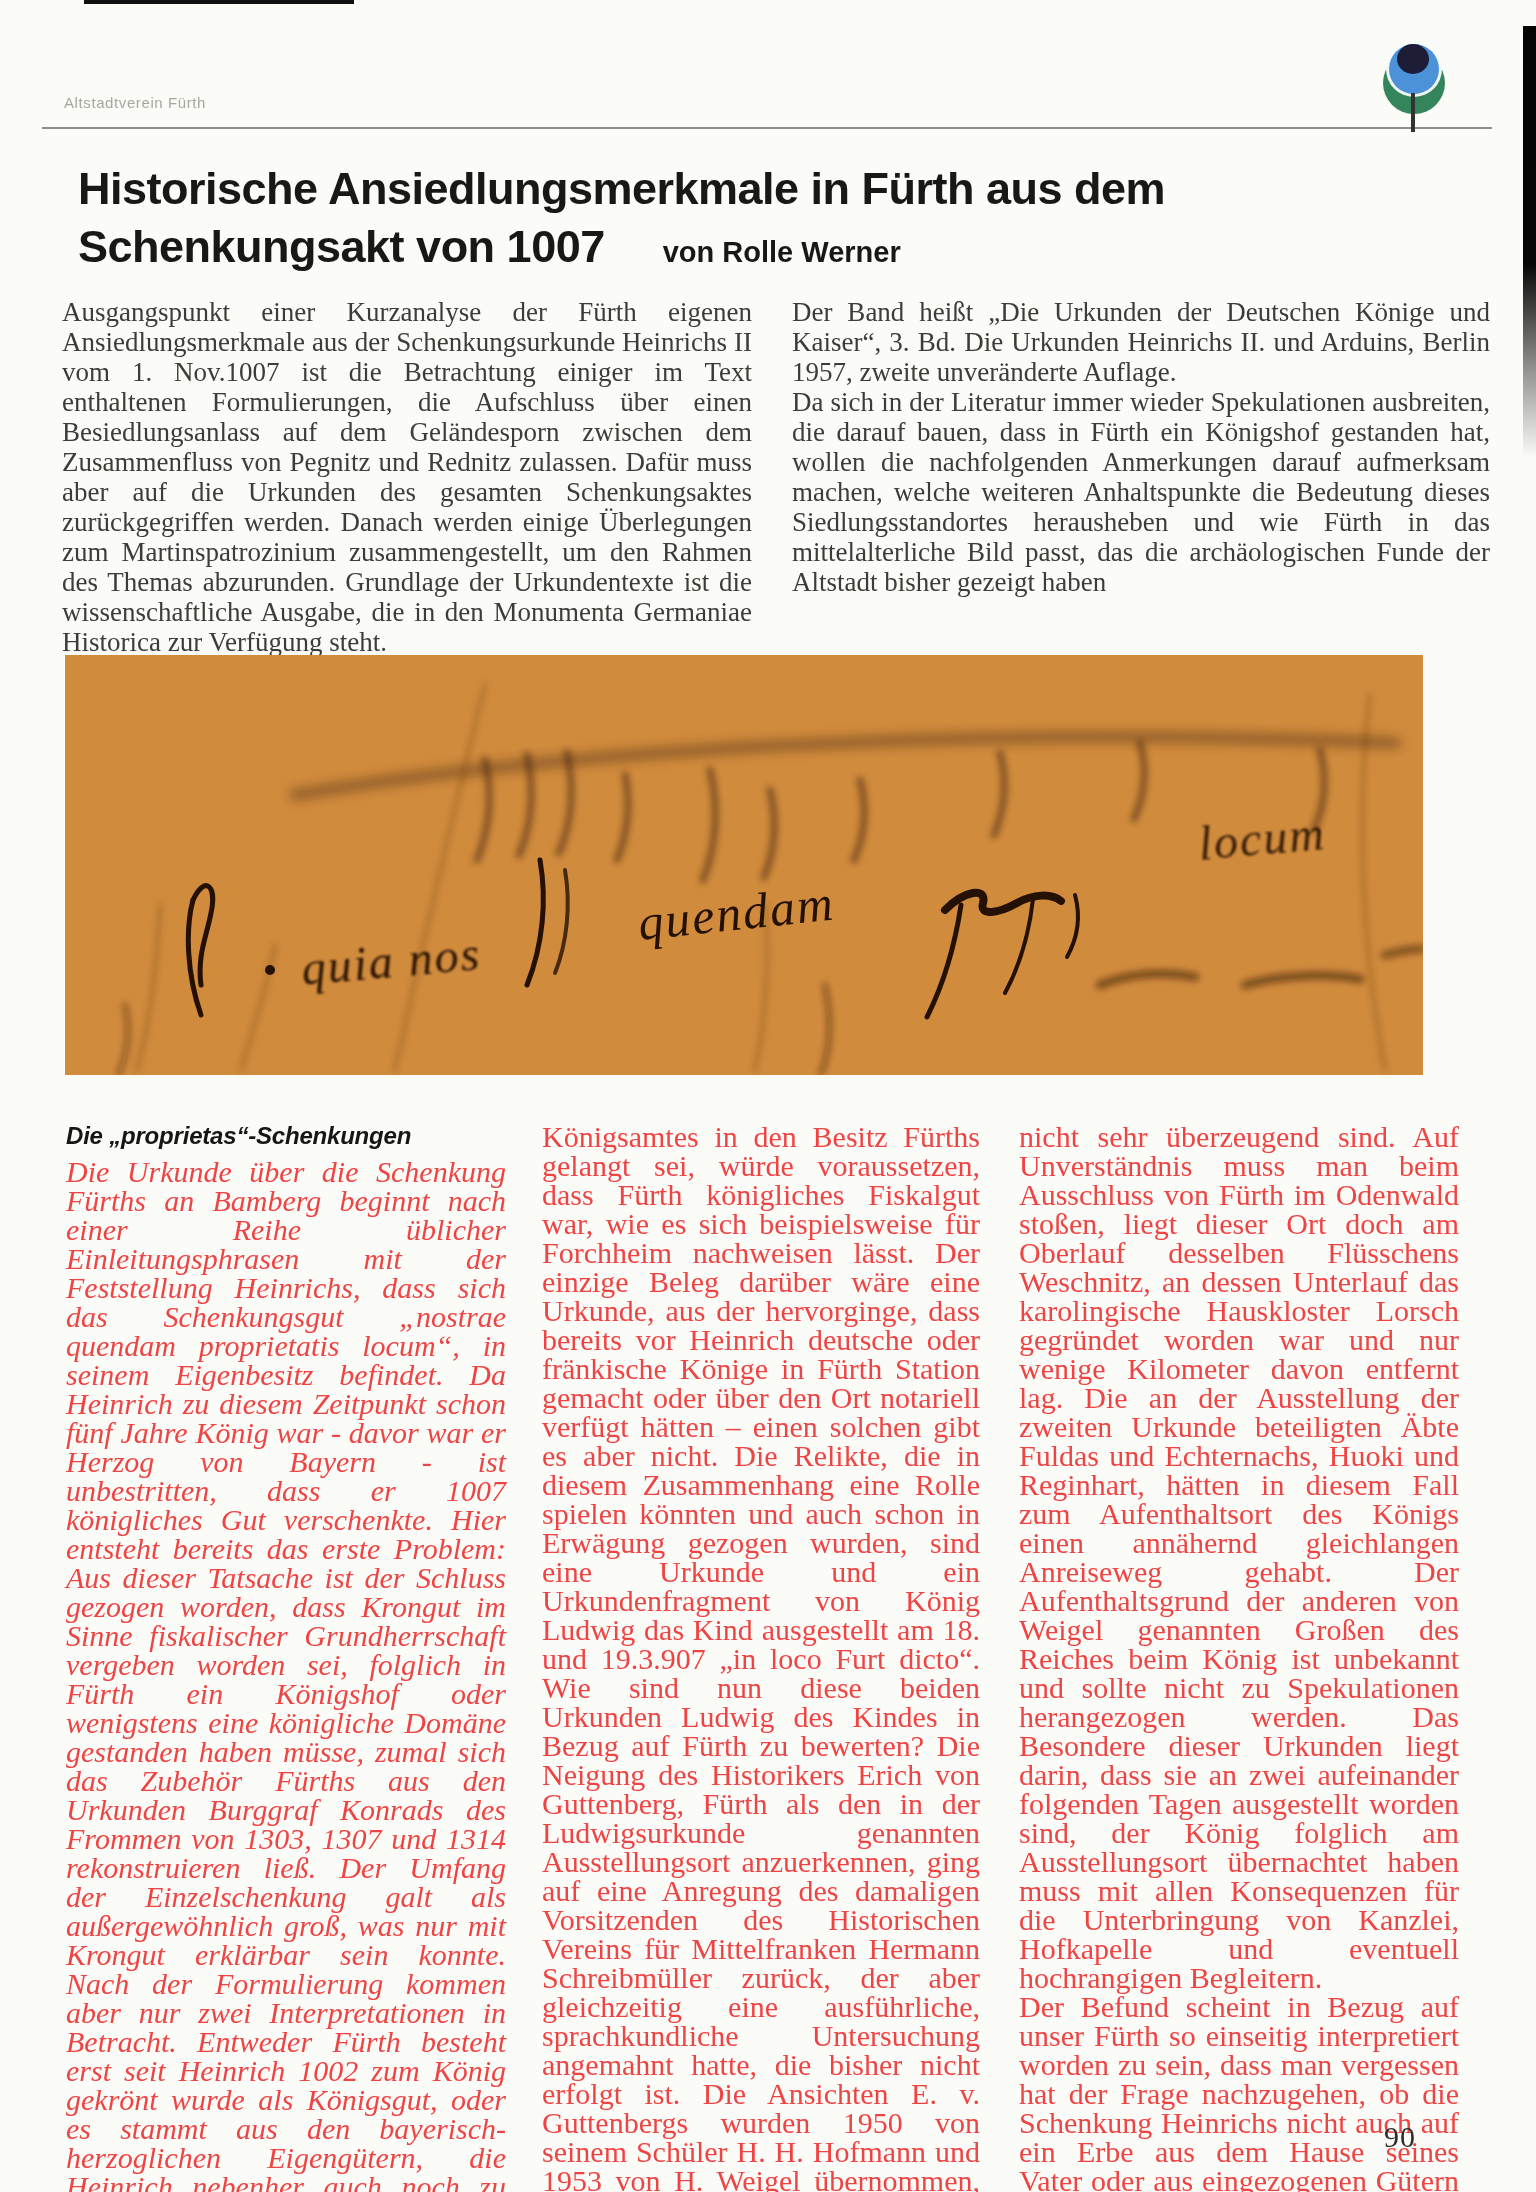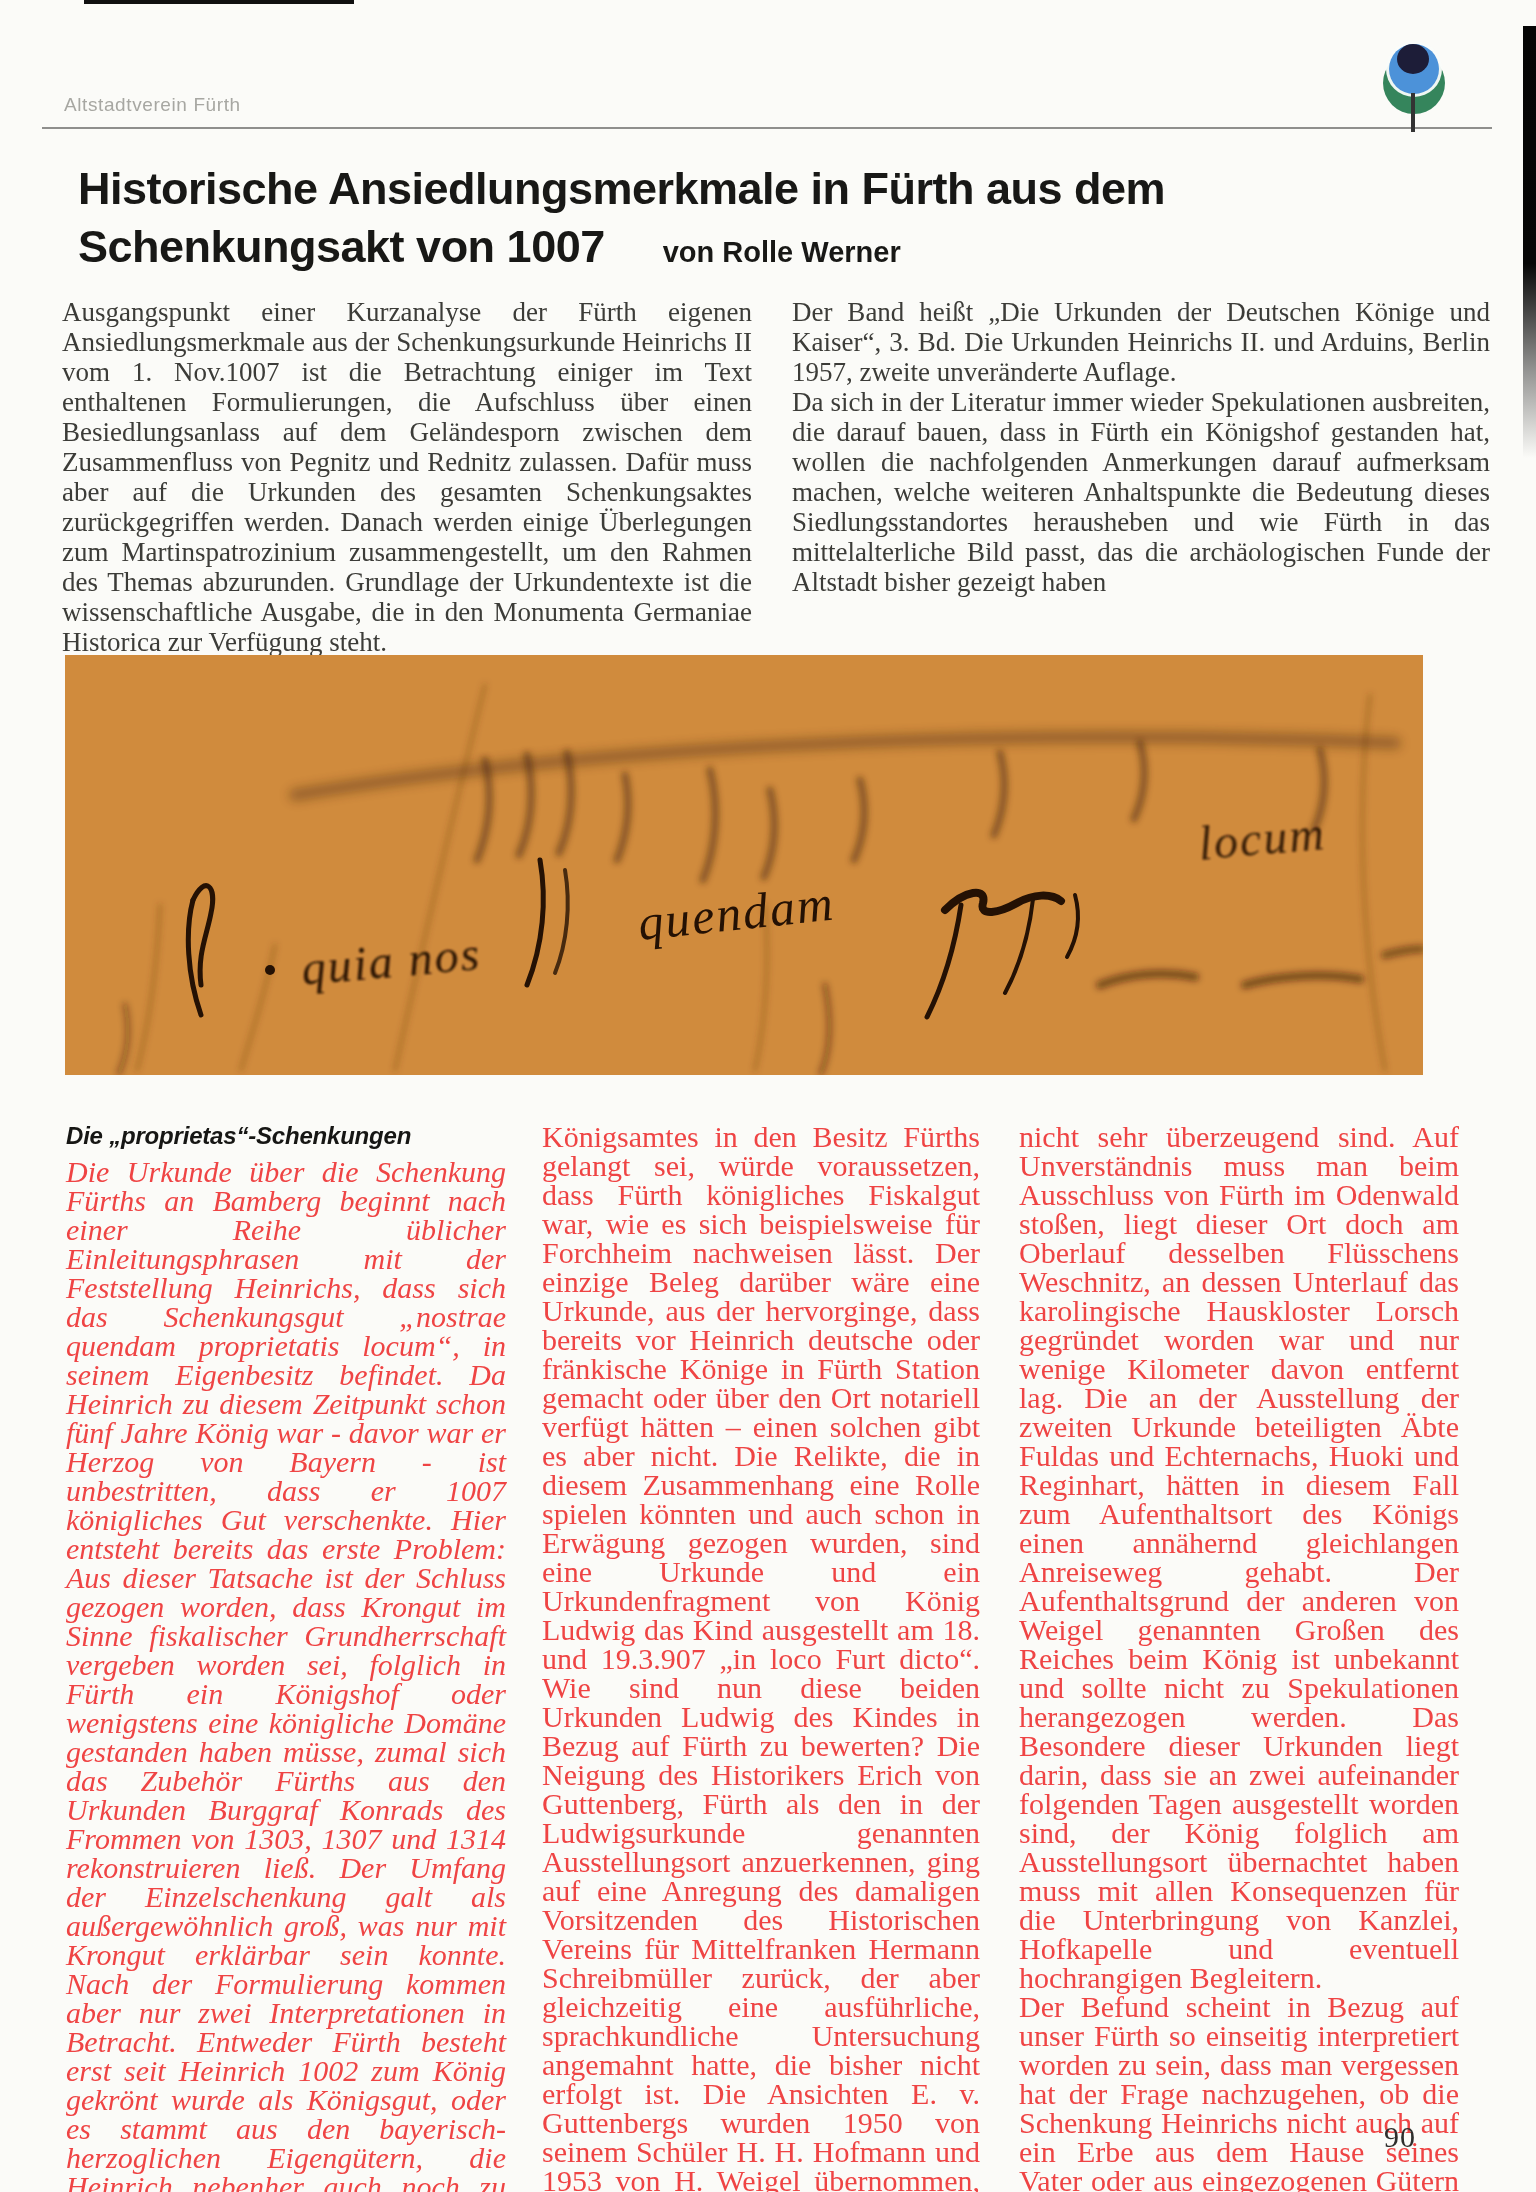--- a/index.html
+++ b/index.html
@@ -11,21 +11,21 @@
   }
   .abs{position:absolute;}
 
   
   .top-artifact{left:84px;top:0;width:270px;height:4px;background:#101010;}
   .edge-bar{left:1523px;top:26px;width:13px;height:432px;
     background:linear-gradient(to bottom,#050505 0%,#070707 55%,rgba(25,25,25,.45) 80%,rgba(40,40,40,0) 100%);}
 
   
   .pub-name{left:64px;top:94px;font-family:"Liberation Sans","DejaVu Sans",sans-serif;
-    font-size:19px;color:#a7a7a2;letter-spacing:.6px;}
+    font-size:15px;color:#a7a7a2;letter-spacing:.6px;}
   .header-rule{left:42px;top:127px;width:1450px;height:2px;background:#8f8f8d;}
 
   
   .logo-green{left:1383px;top:52px;width:62px;height:62px;border-radius:50%;background:#35855c;}
   .logo-blue{left:1389px;top:44px;width:50px;height:50px;border-radius:50%;background:#4c92d9;
     box-shadow:0 0 0 3px rgba(250,252,250,.95);}
   .logo-navy{left:1397px;top:44px;width:32px;height:30px;border-radius:50%;background:#1d1d38;}
   .logo-stem{left:1411px;top:93px;width:4px;height:39px;background:#333;}
 
   

